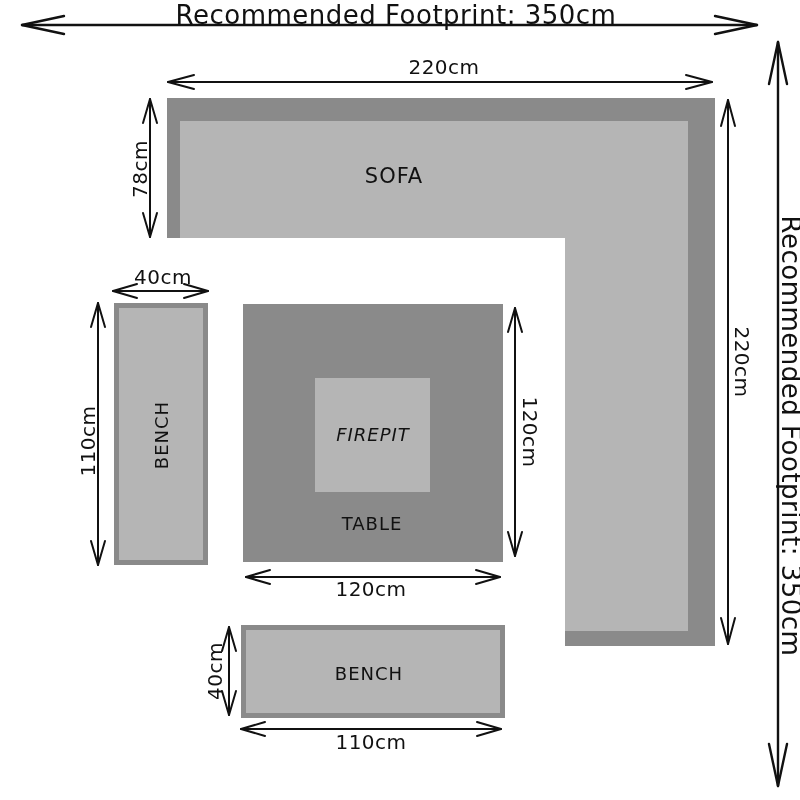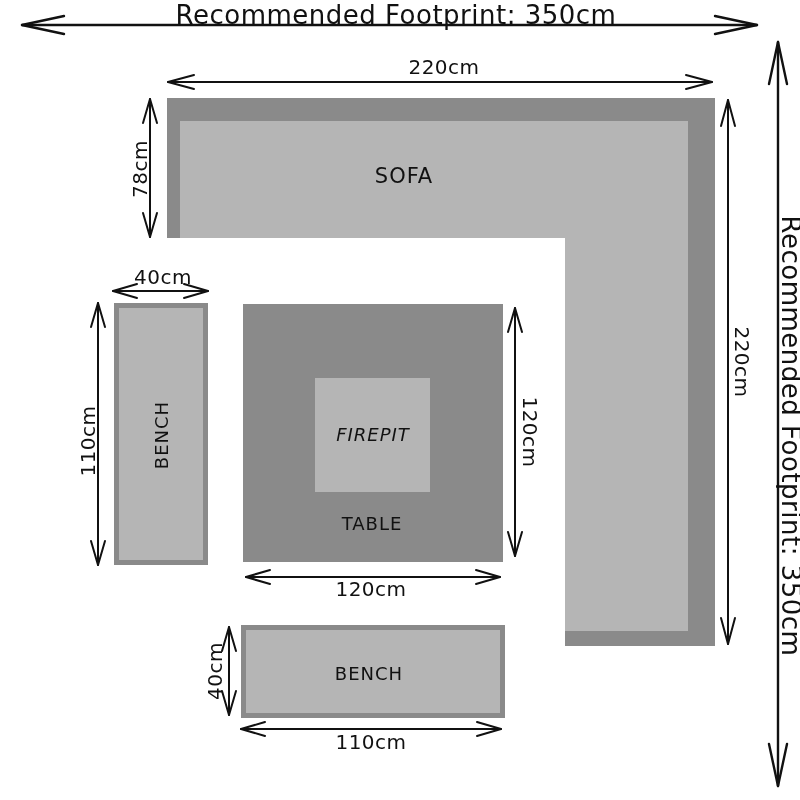--- a/index.html
+++ b/index.html
@@ -124,21 +124,21 @@
   <div class="lbl title" style="left:396px;top:15px;">Recommended Footprint: 350cm</div>
 
   <div class="lbl title rot-cw" style="left:791px;top:436px;">Recommended Footprint: 350cm</div>
 
   <div class="lbl" style="left:444px;top:67px;">220cm</div>
 
   <div class="lbl rot-ccw" style="left:140px;top:169px;">78cm</div>
 
   <div class="lbl rot-cw" style="left:742px;top:362px;">220cm</div>
 
-  <div class="lbl sofa-item" style="left:404px;top:176px;">SOFA</div>
+  <div class="lbl sofa-item" style="left:394px;top:176px;">SOFA</div>
 
   <div class="lbl" style="left:163px;top:277px;">40cm</div>
 
   <div class="lbl rot-ccw" style="left:88px;top:441px;">110cm</div>
 
   <div class="lbl item rot-ccw" style="left:161px;top:435px;">BENCH</div>
 
   <div class="lbl item" style="left:373px;top:434px;font-style:italic;">FIREPIT</div>
 
   <div class="lbl item" style="left:372px;top:523px;text-align:right;">TABLE</div>

